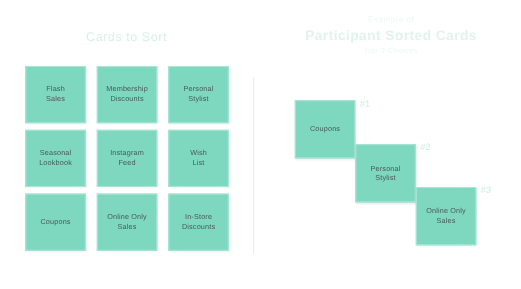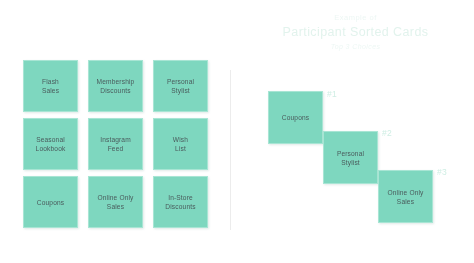--- a/index.html
+++ b/index.html
@@ -96,21 +96,21 @@
   }
   #right-title {
     position: absolute;
     left: 0;
     top: 25px;
     width: 237px;
     text-align: center;
     font-size: 12.5px;
     letter-spacing: 0.4px;
     color: #e2f3ed;
-    font-weight: 400;
+    font-weight: 700;
   }
   #right-subtitle {
     position: absolute;
     left: 0;
     top: 43px;
     width: 237px;
     text-align: center;
     font-size: 7px;
     letter-spacing: 0.4px;
     color: #edf7f4;
@@ -151,20 +151,21 @@
   #badge-2  { left: 145px; top: 128px; }
   #ranked-3 { left: 141px; top: 170px; }
   #badge-3  { left: 200px; top: 167px; }
 </style>
 </head>
 <body>
 
 <div id="screen">
 
   <div id="left-panel">
+    <div id="left-heading">Cards to Sort</div>
 
     <div id="card-grid">
       <div class="sort-card">
         <span class="sort-card-label">Flash
 Sales</span>
       </div>
       <div class="sort-card">
         <span class="sort-card-label">Membership
 Discounts</span>
       </div>

